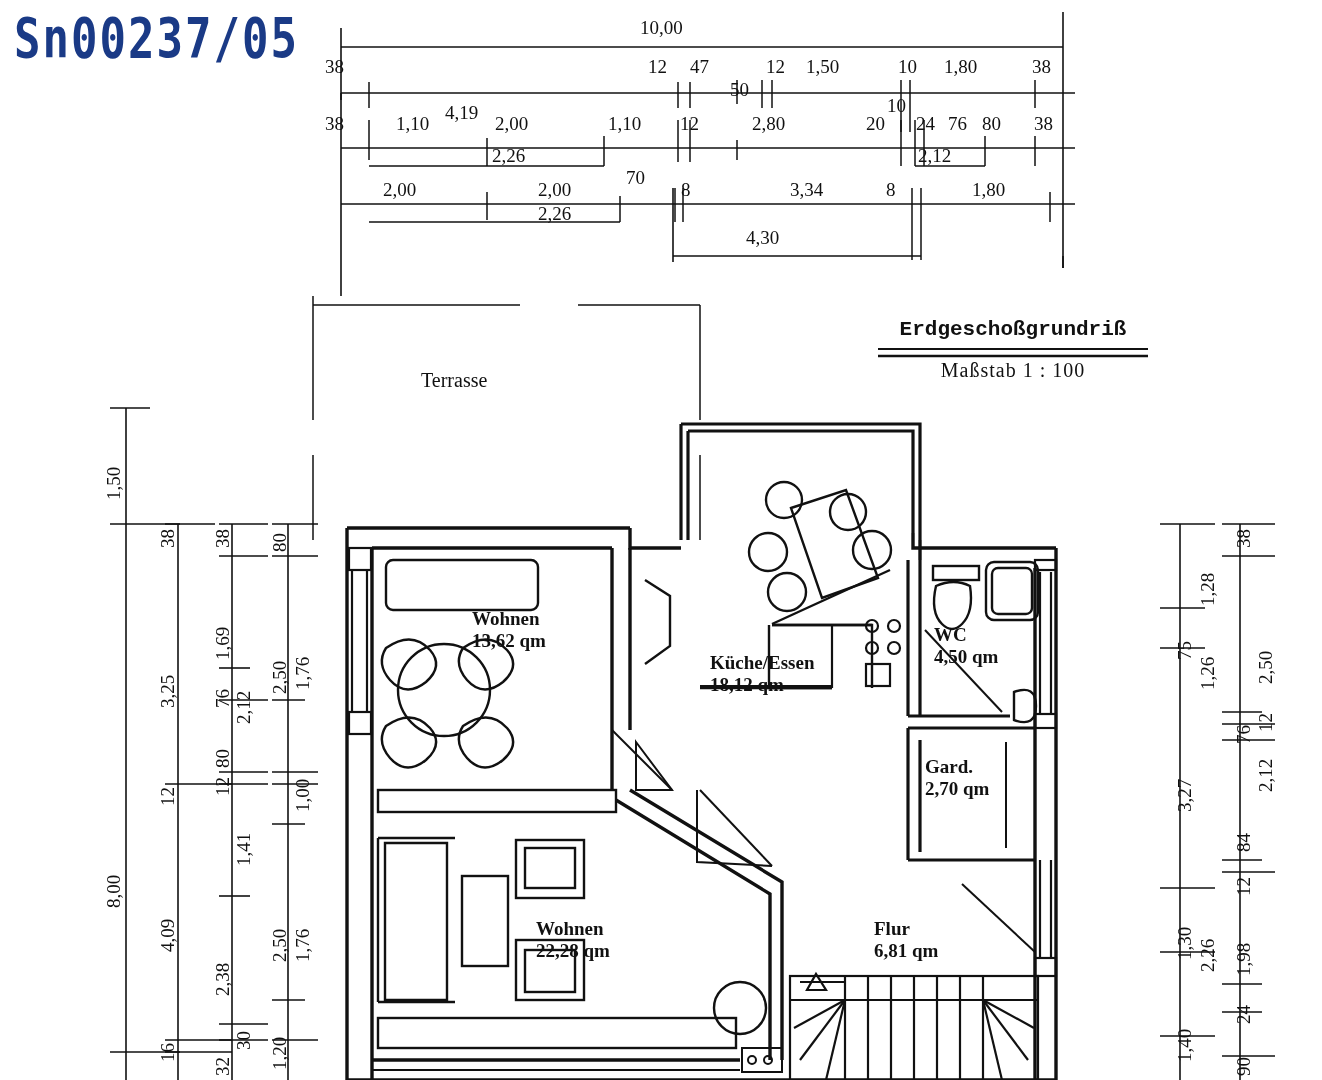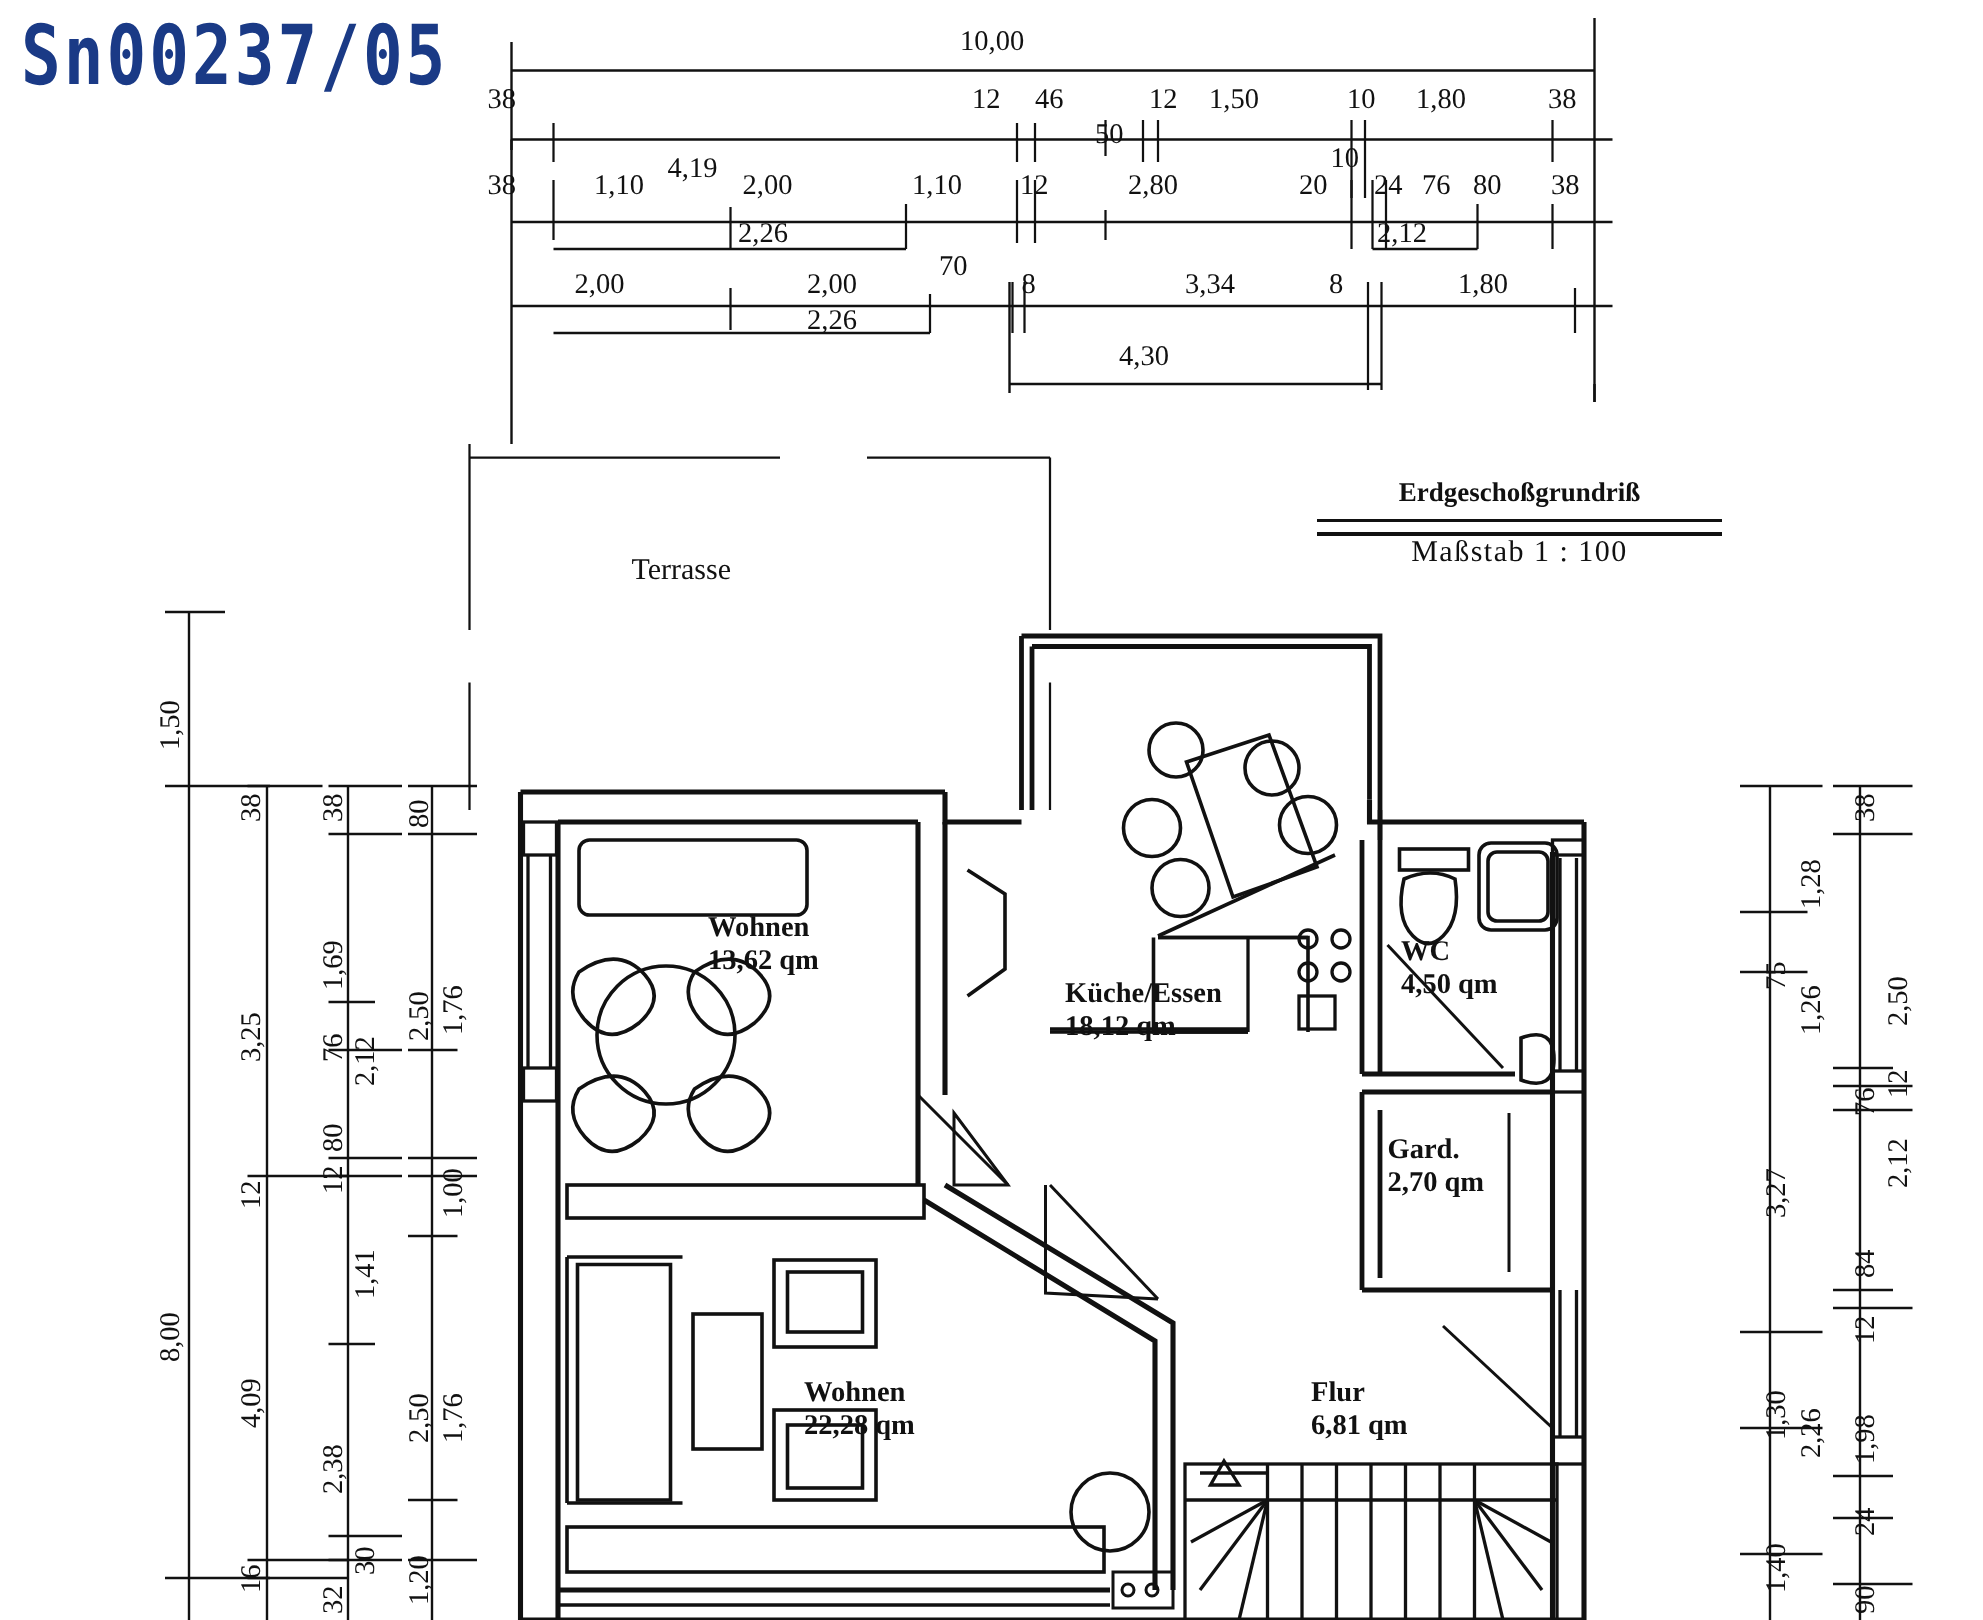--- a/index.html
+++ b/index.html
@@ -12,21 +12,21 @@
          transform:scaleY(1.25);transform-origin:left top;}
   .dim{position:absolute;font-family:"Liberation Serif",serif;font-size:19px;
        color:#111;white-space:nowrap;line-height:1;}
   .vert{transform:rotate(-90deg);transform-origin:left top;}
   .roomlbl{position:absolute;font-family:"Liberation Serif",serif;font-weight:700;
            font-size:19px;color:#111;white-space:nowrap;line-height:1.15;}
   .roomlbl .area{font-weight:700;}
   .plainlbl{position:absolute;font-family:"Liberation Serif",serif;font-size:20px;
             color:#111;white-space:nowrap;}
   .titleblk{position:absolute;text-align:center;}
-  .titleblk .t1{font-family:Liberation Serif, serif;font-weight:700;font-size:18px;}
+  .titleblk .t1{font-family:Liberation Mono, monospace;font-weight:700;font-size:21px;}
   .titleblk .rule{border-bottom:2.5px solid #111;margin:7px 0 9px 0;width:270px;}
   .titleblk .t2{font-family:"Liberation Serif",serif;font-size:20px;letter-spacing:1px;}
 </style>
 </head>
 <body>
 
 <div id="stage">
 
   <div class="stamp">Sn00237/05</div>
 
@@ -349,21 +349,21 @@
 
       <line x1="878" y1="356" x2="1148" y2="356" stroke-width="2.6"></line>
     </g>
   </svg>
 
   <div class="dim" style="left:640px;top:18px;">10,00</div>
 
   <div class="dim" style="left:325px;top:57px;">38</div>
   <div class="dim" style="left:445px;top:63px;margin-top:40px;">4,19</div>
   <div class="dim" style="left:648px;top:57px;">12</div>
-  <div class="dim" style="left:690px;top:57px;">46</div>
+  <div class="dim" style="left:690px;top:57px;">47</div>
   <div class="dim" style="left:730px;top:57px;margin-top:23px;">50</div>
   <div class="dim" style="left:766px;top:57px;">12</div>
   <div class="dim" style="left:806px;top:57px;">1,50</div>
   <div class="dim" style="left:898px;top:57px;">10</div>
   <div class="dim" style="left:944px;top:57px;">1,80</div>
   <div class="dim" style="left:1032px;top:57px;">38</div>
 
   <div class="dim" style="left:325px;top:114px;">38</div>
   <div class="dim" style="left:396px;top:114px;">1,10</div>
   <div class="dim" style="left:495px;top:114px;">2,00</div>

